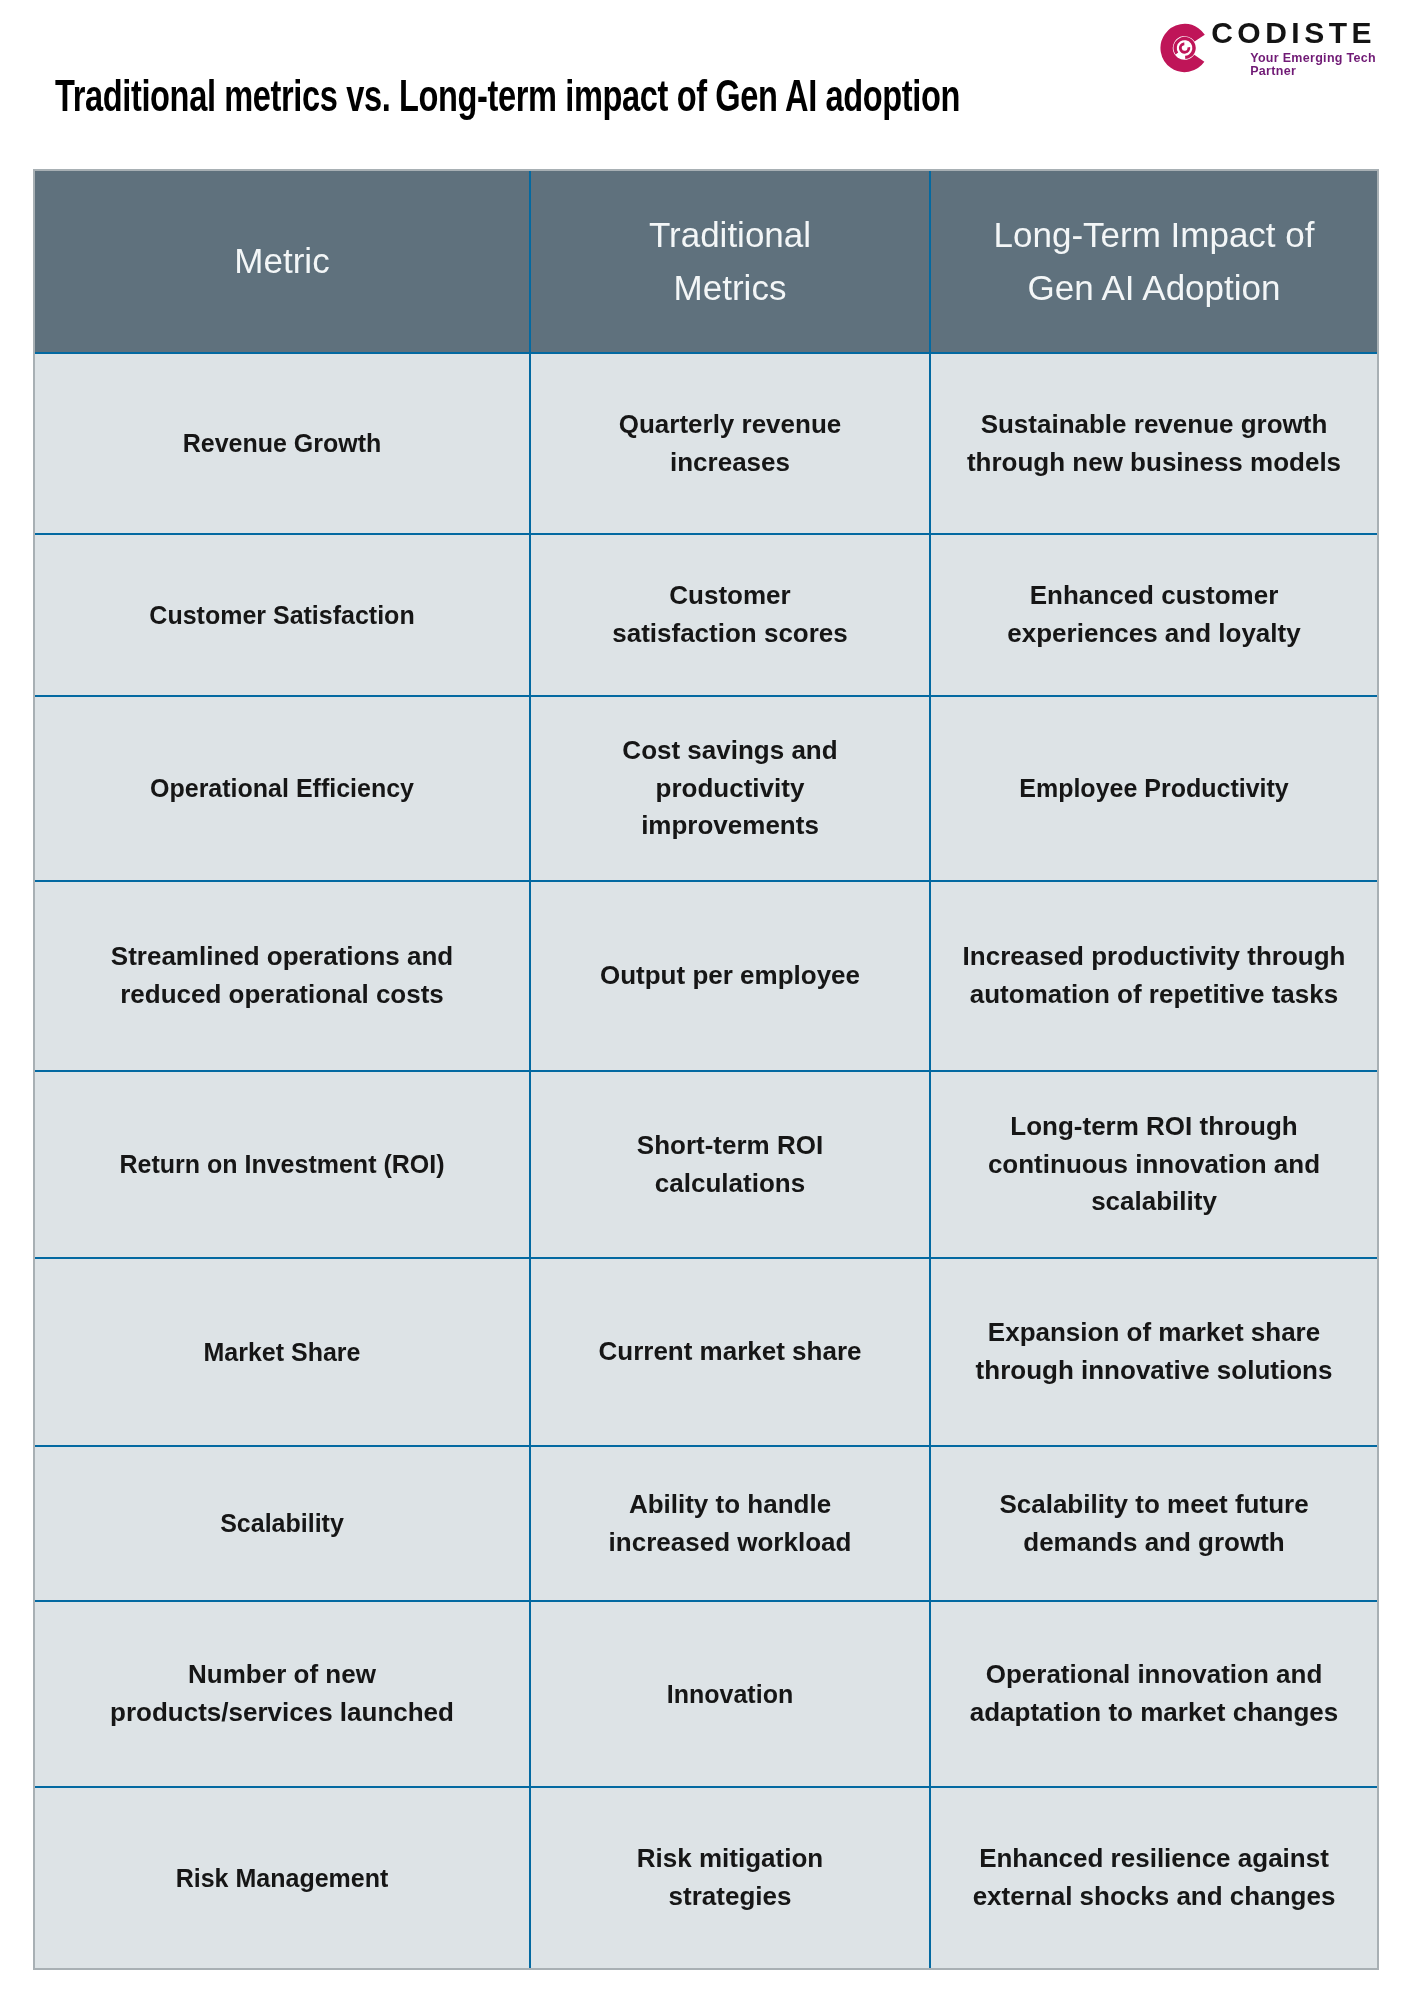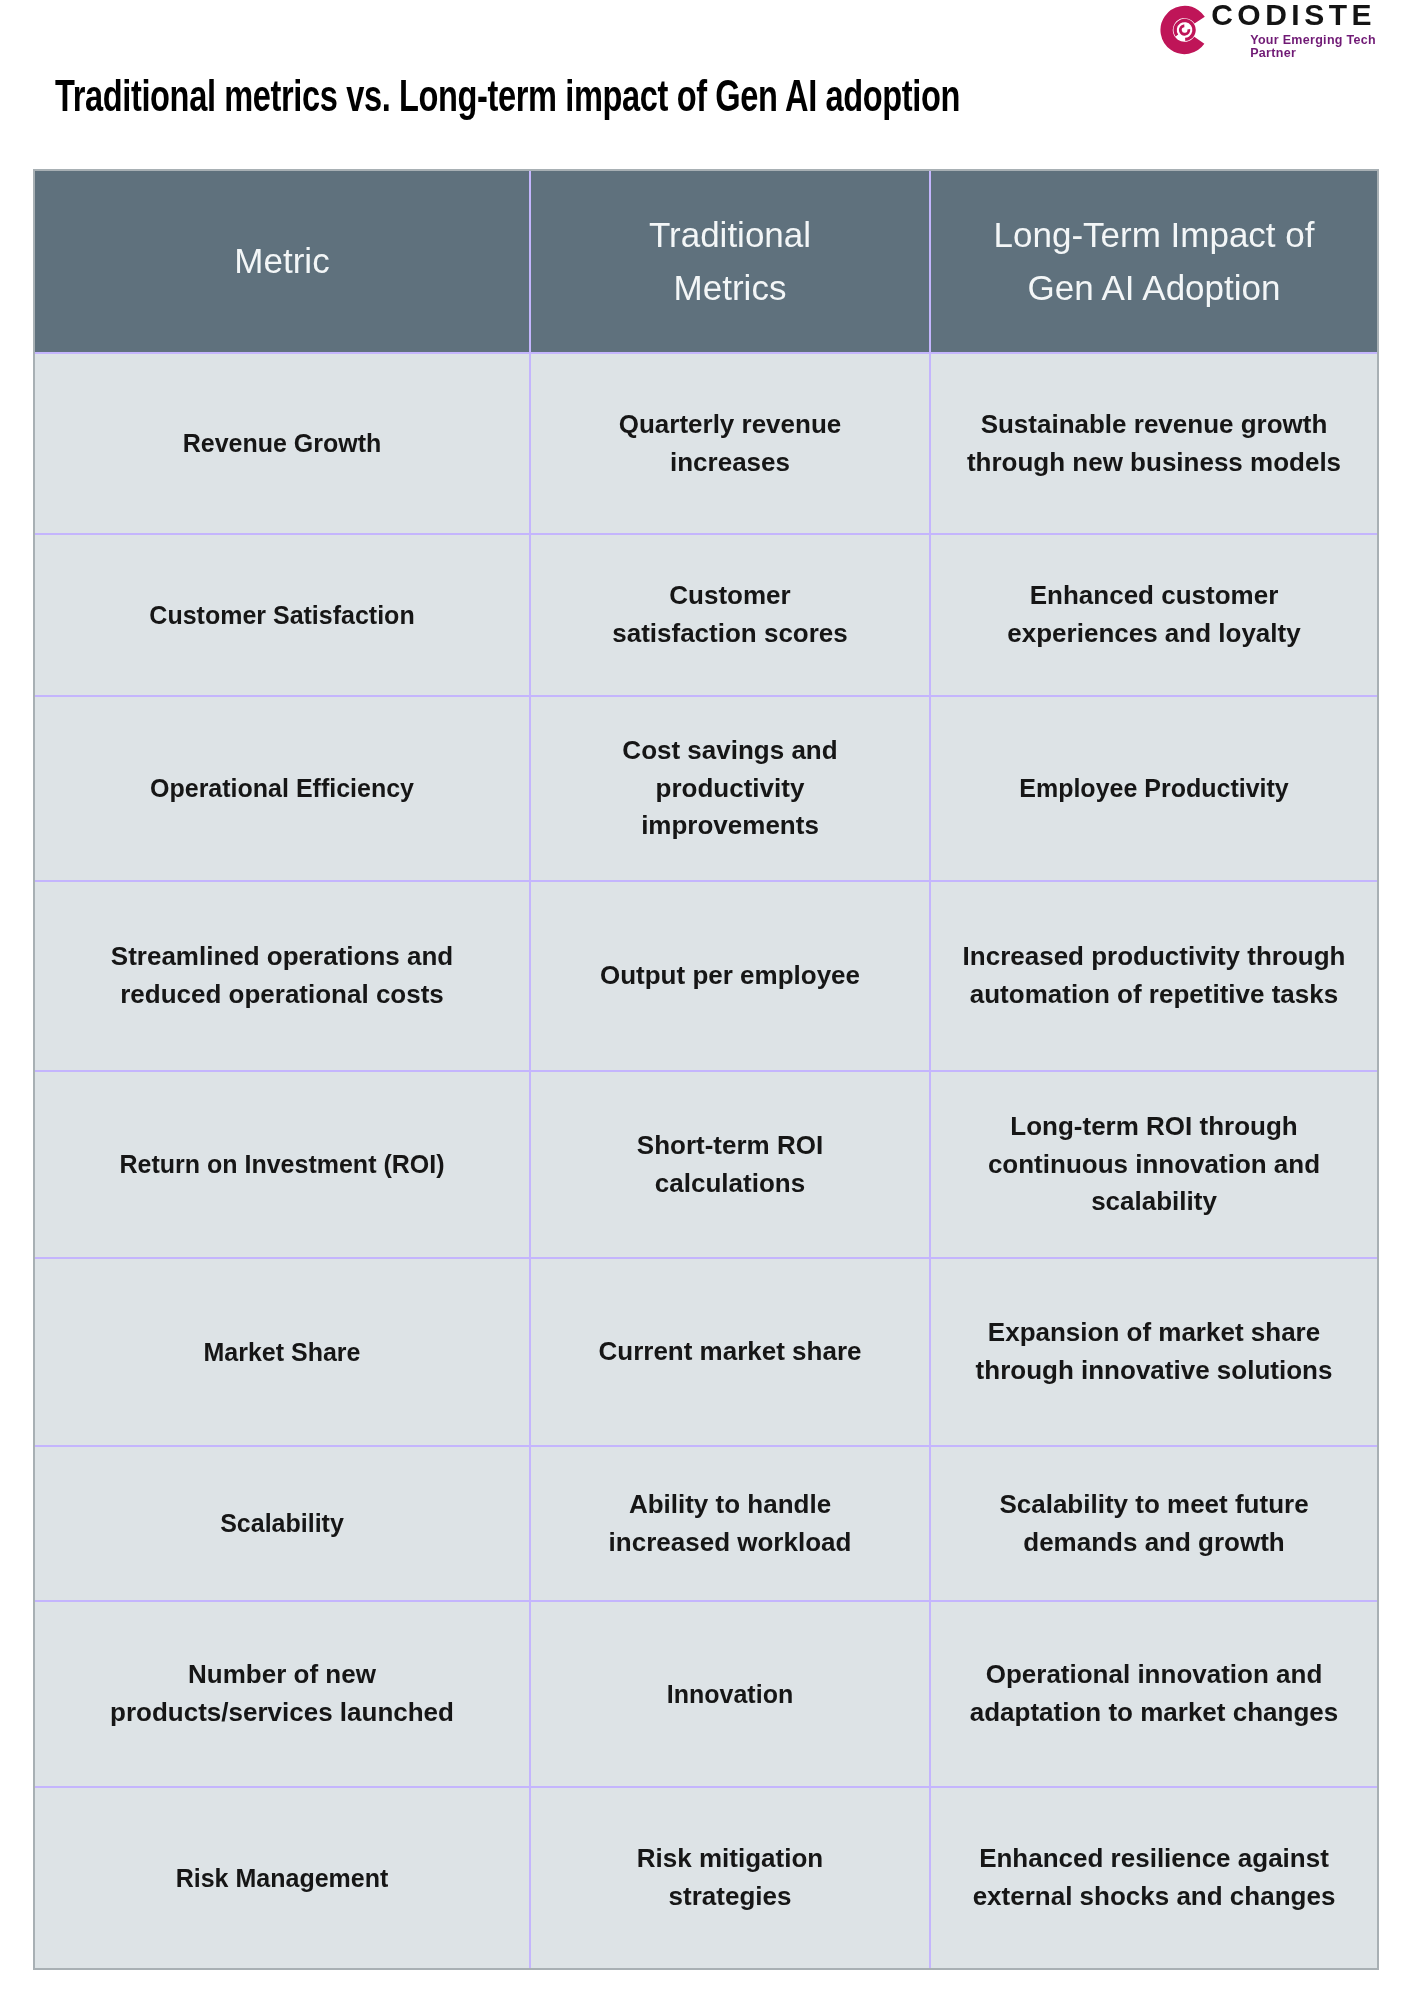--- a/index.html
+++ b/index.html
@@ -3,42 +3,42 @@
 <meta charset="utf-8">
 <style>
   :root { --accent:#bf1558; }
   * { margin:0; padding:0; box-sizing:border-box; }
   html,body { background:#ffffff; }
   body {
     width:1414px; height:2000px; position:relative;
     font-family:"Liberation Sans","DejaVu Sans",sans-serif;
     color:#161616;
   }
-  .brandbar { position:absolute; top:0; left:1160px; display:flex; align-items:center; gap:2px; }
+  .brandbar { position:absolute; top:18px; left:1160px; display:flex; align-items:center; gap:2px; }
   .logo-icon { display:block; }
   .logo-text { display:flex; flex-direction:column; }
   .brand-name {
     font-size:30px; font-weight:800; letter-spacing:4.5px; color:#141414; line-height:1;
   }
   .brand-tagline {
     font-size:12.5px; font-weight:700; letter-spacing:0.3px; color:#701a75; margin-top:4px; line-height:1;margin-left:39px;
   }
   .page-title {
     position:absolute; left:55px; top:70px;
     font-size:44px; font-weight:bold; color:#000; letter-spacing:-0.5px;
     white-space:nowrap; transform:scaleX(0.74); transform-origin:left center;
     line-height:1.2;
   }
   .cmp-table {
     position:absolute; left:33px; top:169px; width:1346px;
     display:grid;
     grid-template-columns:494px 398px 446px;
     grid-template-rows:181px 179px 160px 183px 188px 185px 186px 153px 184px 180px;
     gap:2px;
-    background:#c4b5fd;
+    background:#0369a1;
     border:2px solid #a8b0b4;
   }
   .cell {
     display:flex; align-items:center; justify-content:center;
     text-align:center;
   }
   .th {
     background:#5f717d; color:#f3f6f7;
     font-size:35px; font-weight:400; line-height:1.5;
   }

